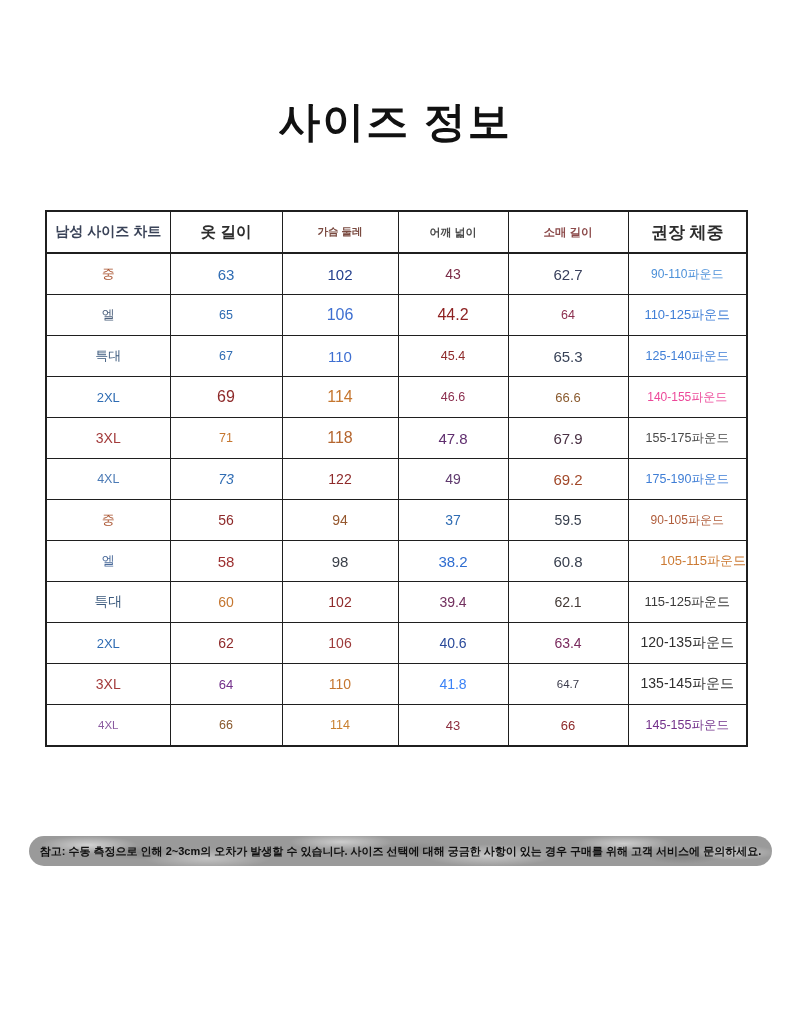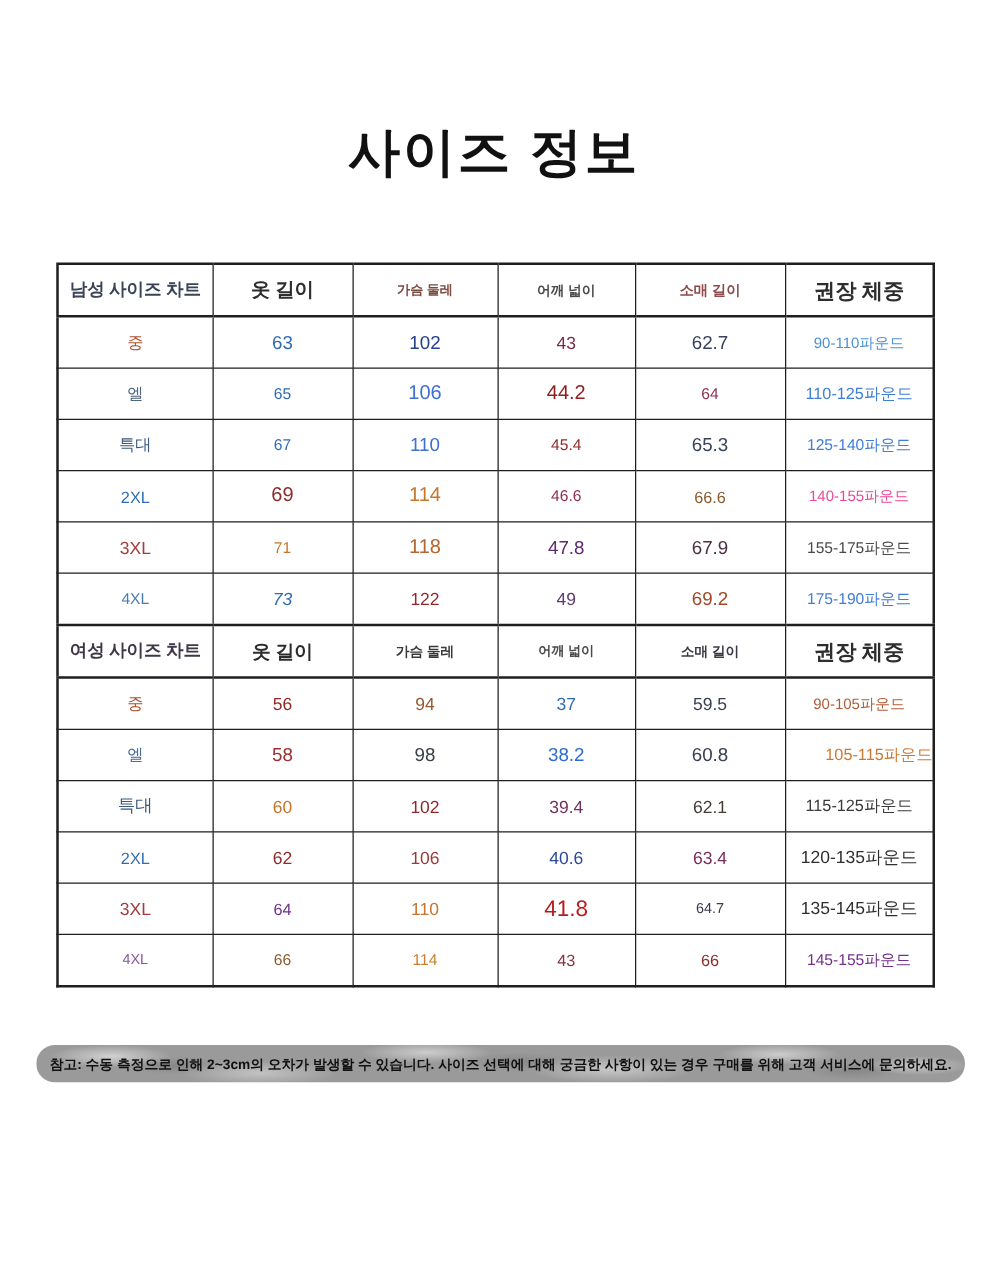--- a/index.html
+++ b/index.html
@@ -24,21 +24,21 @@
     border: 2px solid #1f1f1f;
     background: #ffffff;
   }
   table.size-table th, table.size-table td {
     height: 40px; padding: 0;
     border: 1px solid #1f1f1f;
     text-align: center; vertical-align: middle;
     background: #ffffff;
     overflow: hidden; white-space: nowrap;
   }
-  table.size-table tr.header-row th { font-weight: bold; border-top-width: 2px; border-bottom-width: 2px; font-family: Liberation Serif, serif; }
+  table.size-table tr.header-row th { font-weight: bold; border-top-width: 2px; border-bottom-width: 2px; }
   table.size-table td { font-weight: 400; }
 
   .notice-banner {
     position: absolute; left: 29px; top: 836px;
     width: 743px; height: 30px;
     border-radius: 16px;
     background-color: #9a9a9a;
     background-image:
       radial-gradient(ellipse 70px 13px at 8% 30%,  rgba(255,255,255,0.55), transparent 70%),
       radial-gradient(ellipse 90px 15px at 24% 75%, rgba(255,255,255,0.40), transparent 70%),
@@ -128,28 +128,20 @@
           <td style="color: rgb(74, 74, 74); font-size: 12.5px;">155-175파운드</td>
         </tr>
         <tr>
           <td style="color: rgb(75, 122, 181); font-size: 12.5px;">4XL</td>
           <td style="color: rgb(47, 108, 179); font-size: 14px; font-style: italic;">73</td>
           <td style="color: rgb(142, 42, 42); font-size: 14px;">122</td>
           <td style="color: rgb(95, 58, 110); font-size: 14px;">49</td>
           <td style="color: rgb(162, 73, 42); font-size: 15px;">69.2</td>
           <td style="color: rgb(63, 126, 214); font-size: 12.5px;">175-190파운드</td>
         </tr>
-        <tr class="header-row">
-          <th style="color: rgb(63, 55, 72); font-size: 14px;">여성 사이즈 차트</th>
-          <th style="color: rgb(45, 45, 45); font-size: 15px;">옷 길이</th>
-          <th style="color: rgb(58, 58, 58); font-size: 11px;">가슴 둘레</th>
-          <th style="color: rgb(74, 74, 74); font-size: 10.5px;">어깨 넓이</th>
-          <th style="color: rgb(58, 58, 70); font-size: 11px;">소매 길이</th>
-          <th style="color: rgb(45, 45, 45); font-size: 17px;">권장 체중</th>
-        </tr>
         <tr>
           <td style="color: rgb(168, 81, 45); font-size: 13px;">중</td>
           <td style="color: rgb(142, 42, 42); font-size: 14px;">56</td>
           <td style="color: rgb(150, 88, 47); font-size: 14px;">94</td>
           <td style="color: rgb(47, 108, 179); font-size: 14px;">37</td>
           <td style="color: rgb(57, 64, 79); font-size: 14px;">59.5</td>
           <td style="color: rgb(176, 92, 58); font-size: 12px;">90-105파운드</td>
         </tr>
         <tr>
           <td style="color: rgb(74, 106, 154); font-size: 13px;">엘</td>
@@ -172,21 +164,21 @@
           <td style="color: rgb(142, 42, 42); font-size: 14px;">62</td>
           <td style="color: rgb(156, 58, 58); font-size: 14px;">106</td>
           <td style="color: rgb(42, 74, 154); font-size: 14px;">40.6</td>
           <td style="color: rgb(122, 43, 94); font-size: 14px;">63.4</td>
           <td style="color: rgb(47, 47, 47); font-size: 14px;">120-135파운드</td>
         </tr>
         <tr>
           <td style="color: rgb(163, 59, 59); font-size: 14px;">3XL</td>
           <td style="color: rgb(114, 48, 138); font-size: 13px;">64</td>
           <td style="color: rgb(197, 118, 47); font-size: 14px;">110</td>
-          <td style="color: #b91c1c; font-size: 18px; text-align: center;">41.8</td>
+          <td style="color: #3b82f6; font-size: 14px; text-align: center;">41.8</td>
           <td style="color: rgb(58, 58, 74); font-size: 11.5px;">64.7</td>
           <td style="color: rgb(47, 47, 47); font-size: 14px;">135-145파운드</td>
         </tr>
         <tr>
           <td style="color: rgb(138, 90, 159); font-size: 11.5px;">4XL</td>
           <td style="color: rgb(138, 90, 46); font-size: 12.5px;">66</td>
           <td style="color: rgb(201, 128, 47); font-size: 12.5px;">114</td>
           <td style="color: rgb(140, 46, 62); font-size: 13px;">43</td>
           <td style="color: rgb(142, 42, 42); font-size: 13px;">66</td>
           <td style="color: rgb(114, 48, 138); font-size: 12.5px;">145-155파운드</td>

